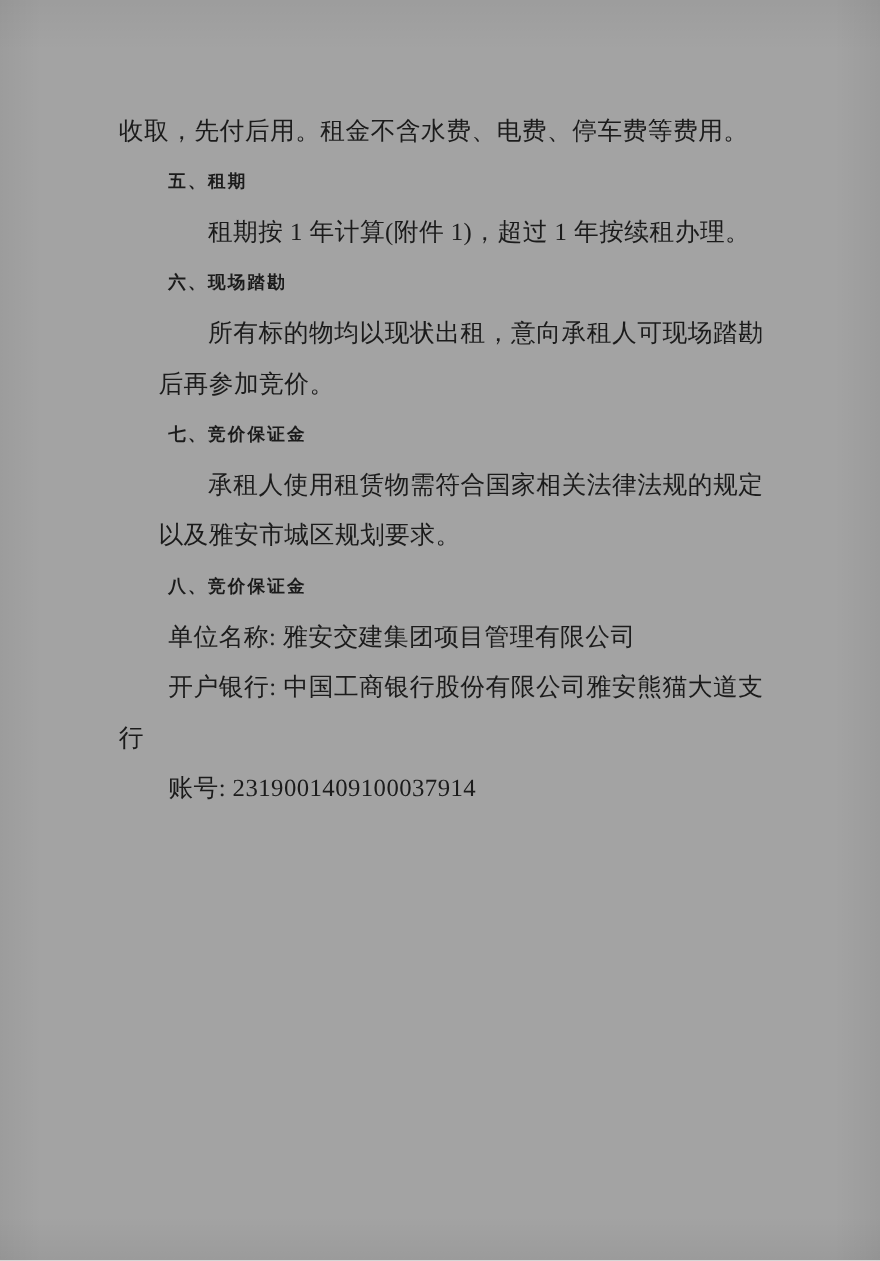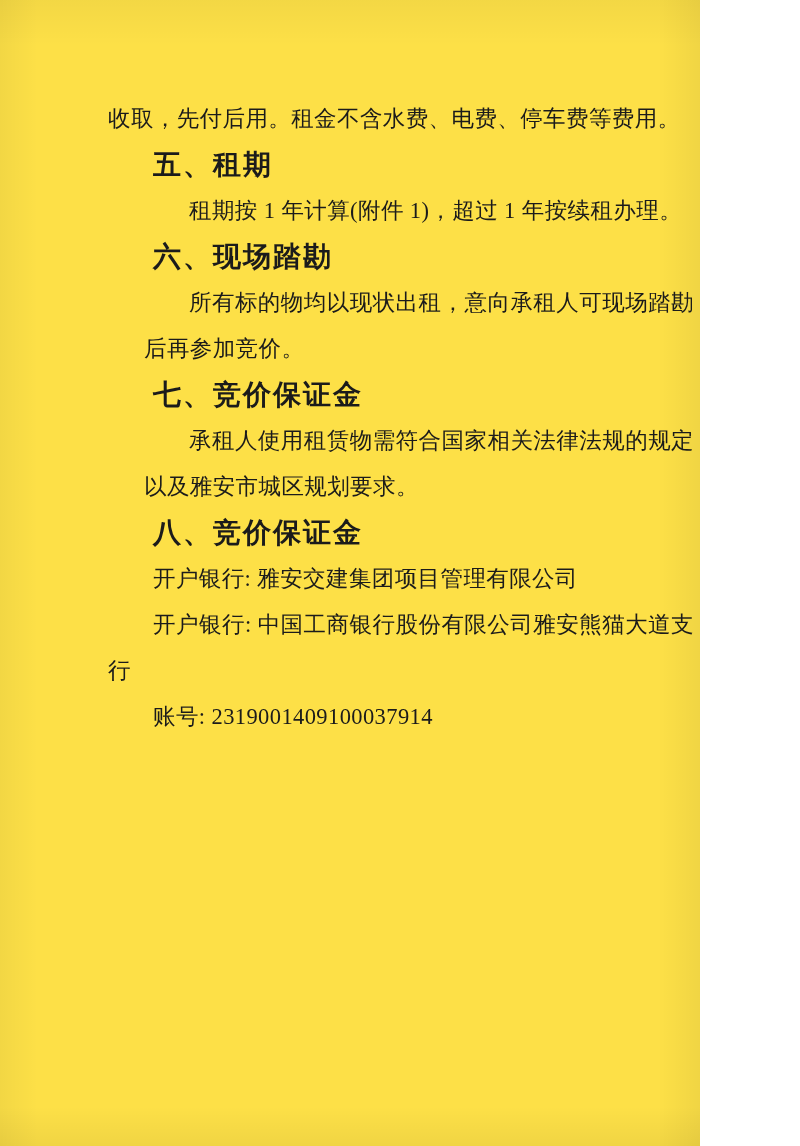--- a/index.html
+++ b/index.html
@@ -5,23 +5,23 @@
   html, body {
     margin: 0;
     padding: 0;
     background: #ffffff;
   }
   body {
     font-family: "Liberation Serif", "DejaVu Serif", serif;
   }
   .page {
     position: relative;
-    width: 700px;
+    width: 800px;
     height: 1146px;
-    background: #fde047;
+    background: #a3a3a3;
     overflow: hidden;
   }
   
   .page::before {
     content: "";
     position: absolute;
     inset: 0;
     pointer-events: none;
     background:
       linear-gradient(to right, rgba(0,0,0,0.045) 0px, rgba(0,0,0,0.0) 38px),
@@ -47,21 +47,21 @@
   }
   .indent {
     text-indent: 45px;
     margin-left: 36px;
   }
   .heading {
     font-weight: bold;
     text-indent: 45px;
     letter-spacing: 2px;
     font-family: "DejaVu Sans", "Liberation Sans", sans-serif;
-    font-size: 28px;
+    font-size: 16px;
   }
   .justify {
     text-align: justify;
     text-align-last: left;
   }
   .bank-line {
     text-indent: 45px;
   }
 </style>
 </head>
@@ -80,21 +80,21 @@
 
     <p class="line para indent justify">所有标的物均以现状出租，意向承租人可现场踏勘后再参加竞价。</p>
 
     <p class="line para heading">七、竞价保证金</p>
 
     <p class="line para indent justify">承租人使用租赁物需符合国家相关法律法规的规定以及雅安市城区规划要求。</p>
 
     <p class="line para heading">八、竞价保证金</p>
 
 
-    <p class="line para bank-line">开户银行: 雅安交建集团项目管理有限公司</p>
+    <p class="line para bank-line">单位名称: 雅安交建集团项目管理有限公司</p>
 
 
     <p class="line para bank-line justify">开户银行: 中国工商银行股份有限公司雅安熊猫大道支行</p>
 
     <p class="line para bank-line">账号: 2319001409100037914</p>
 
   </div>
 </div>
 
 </body></html>

